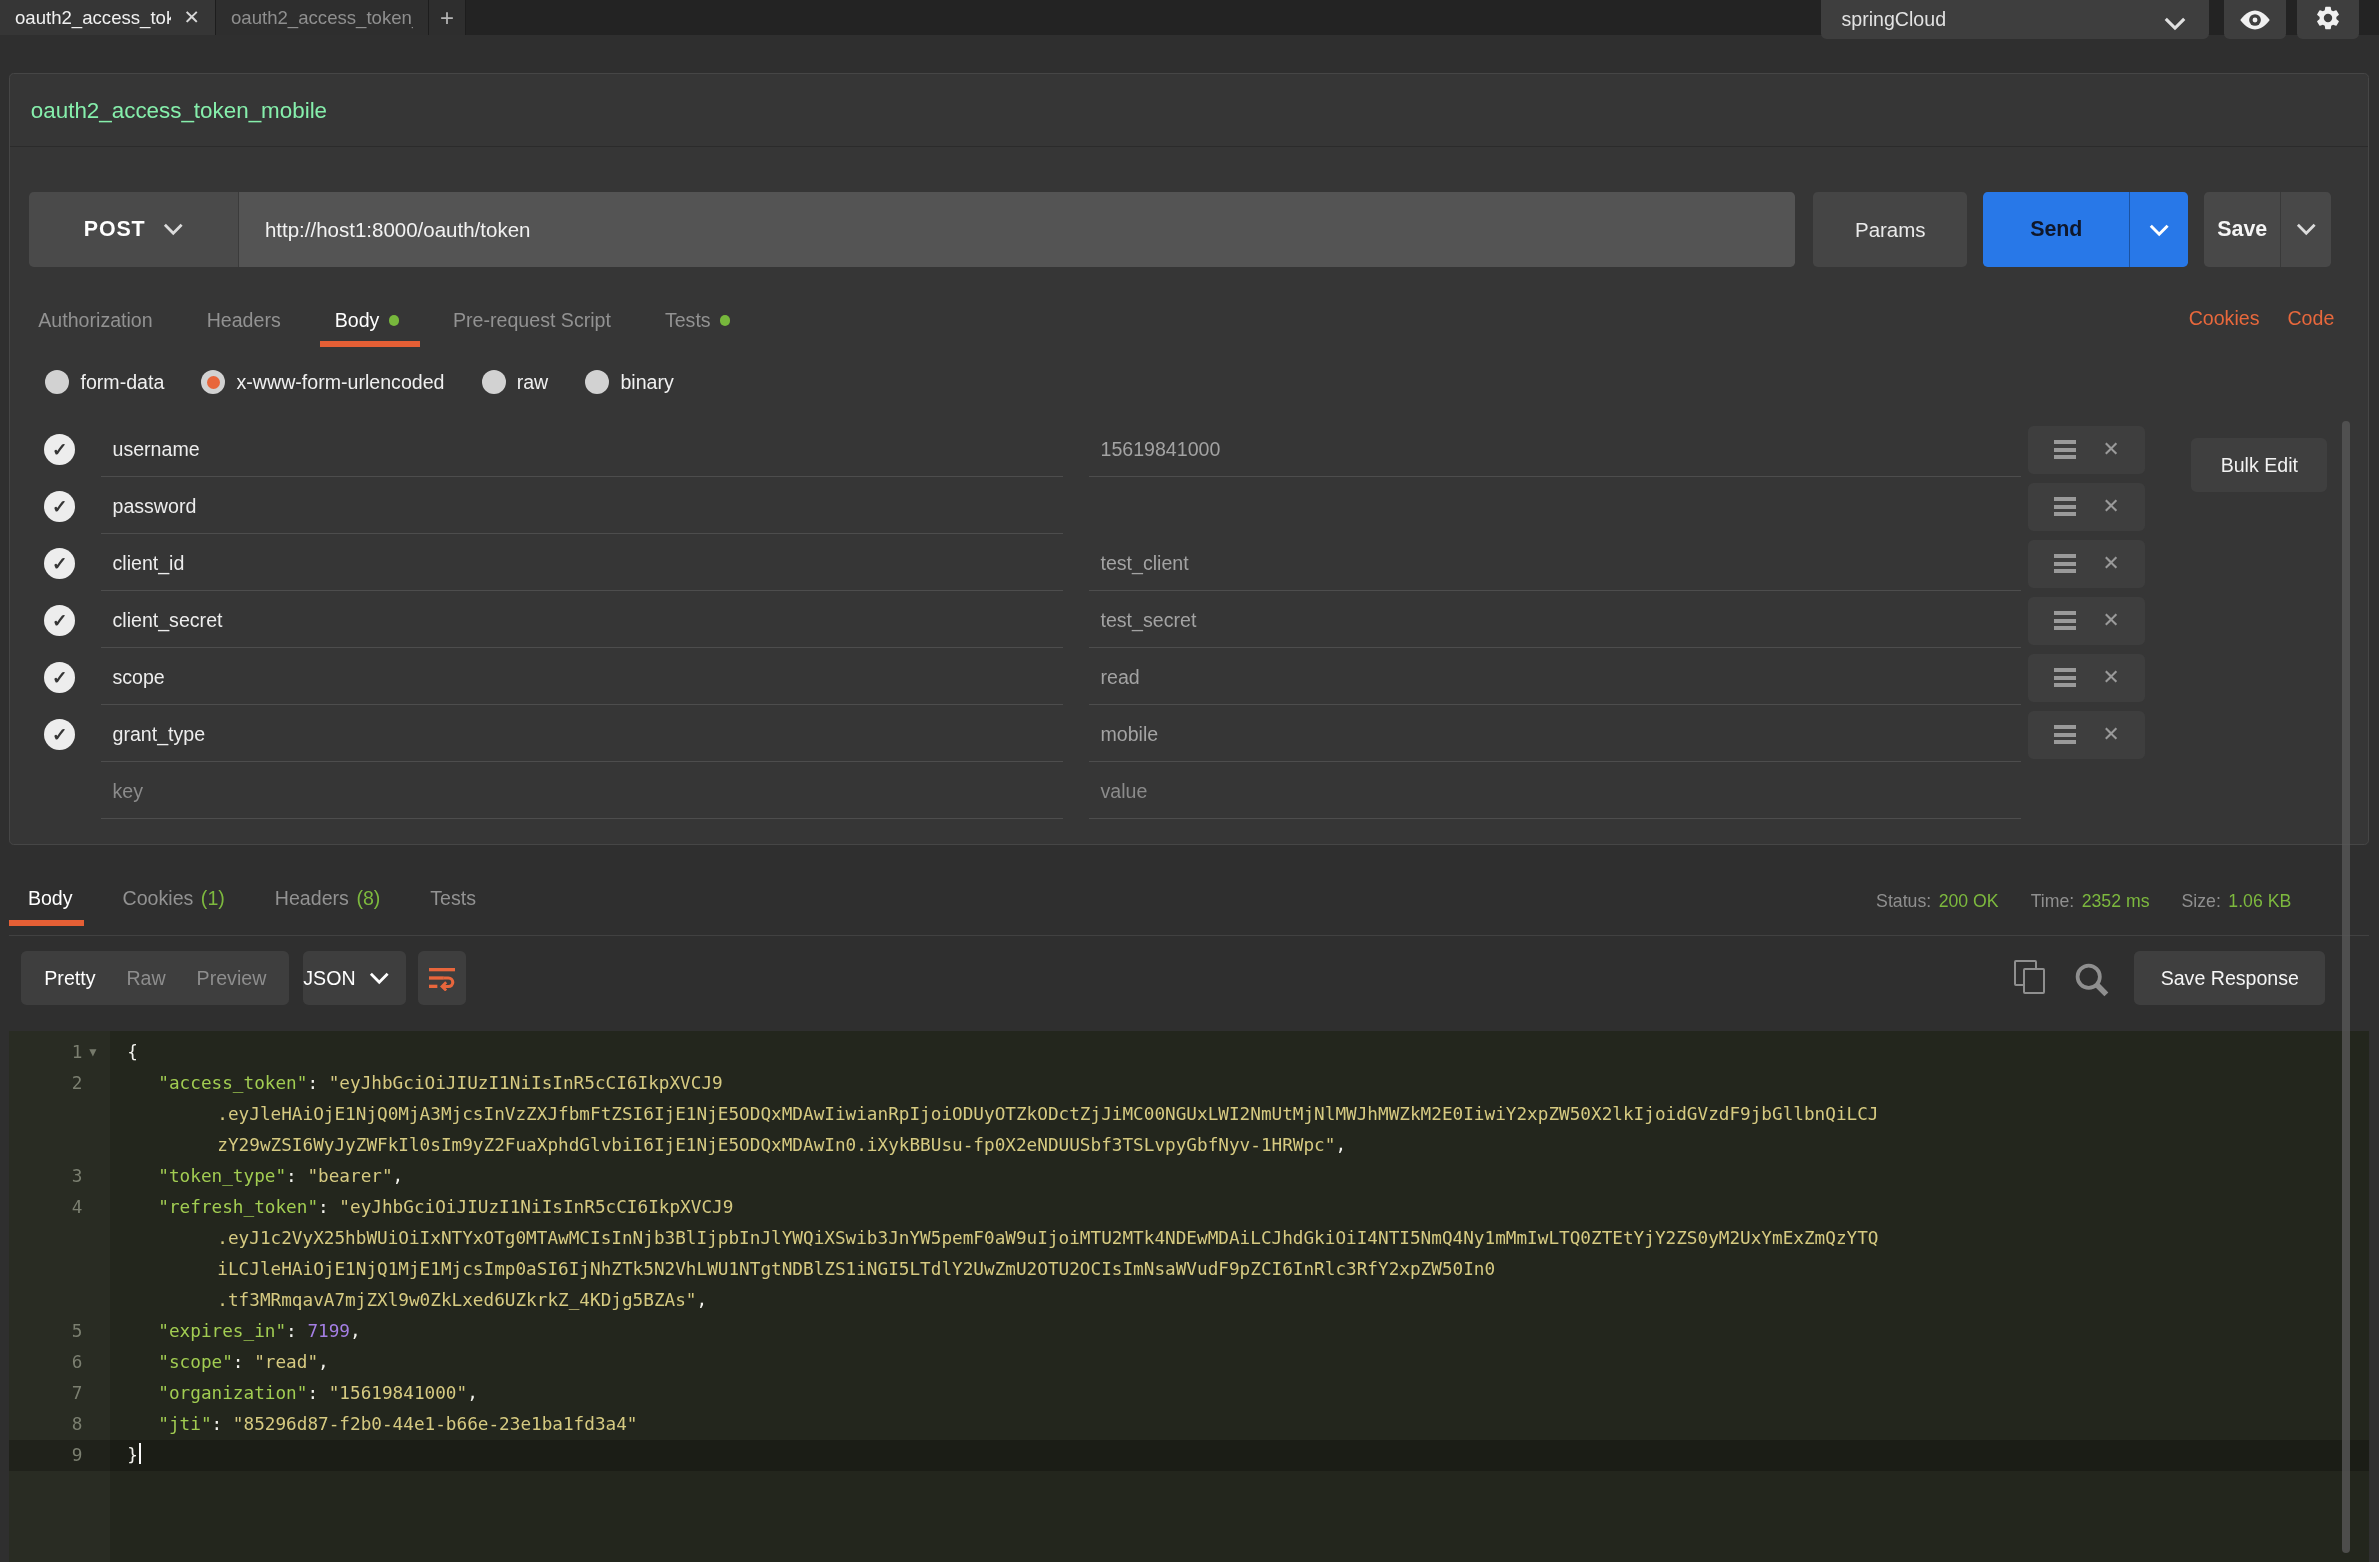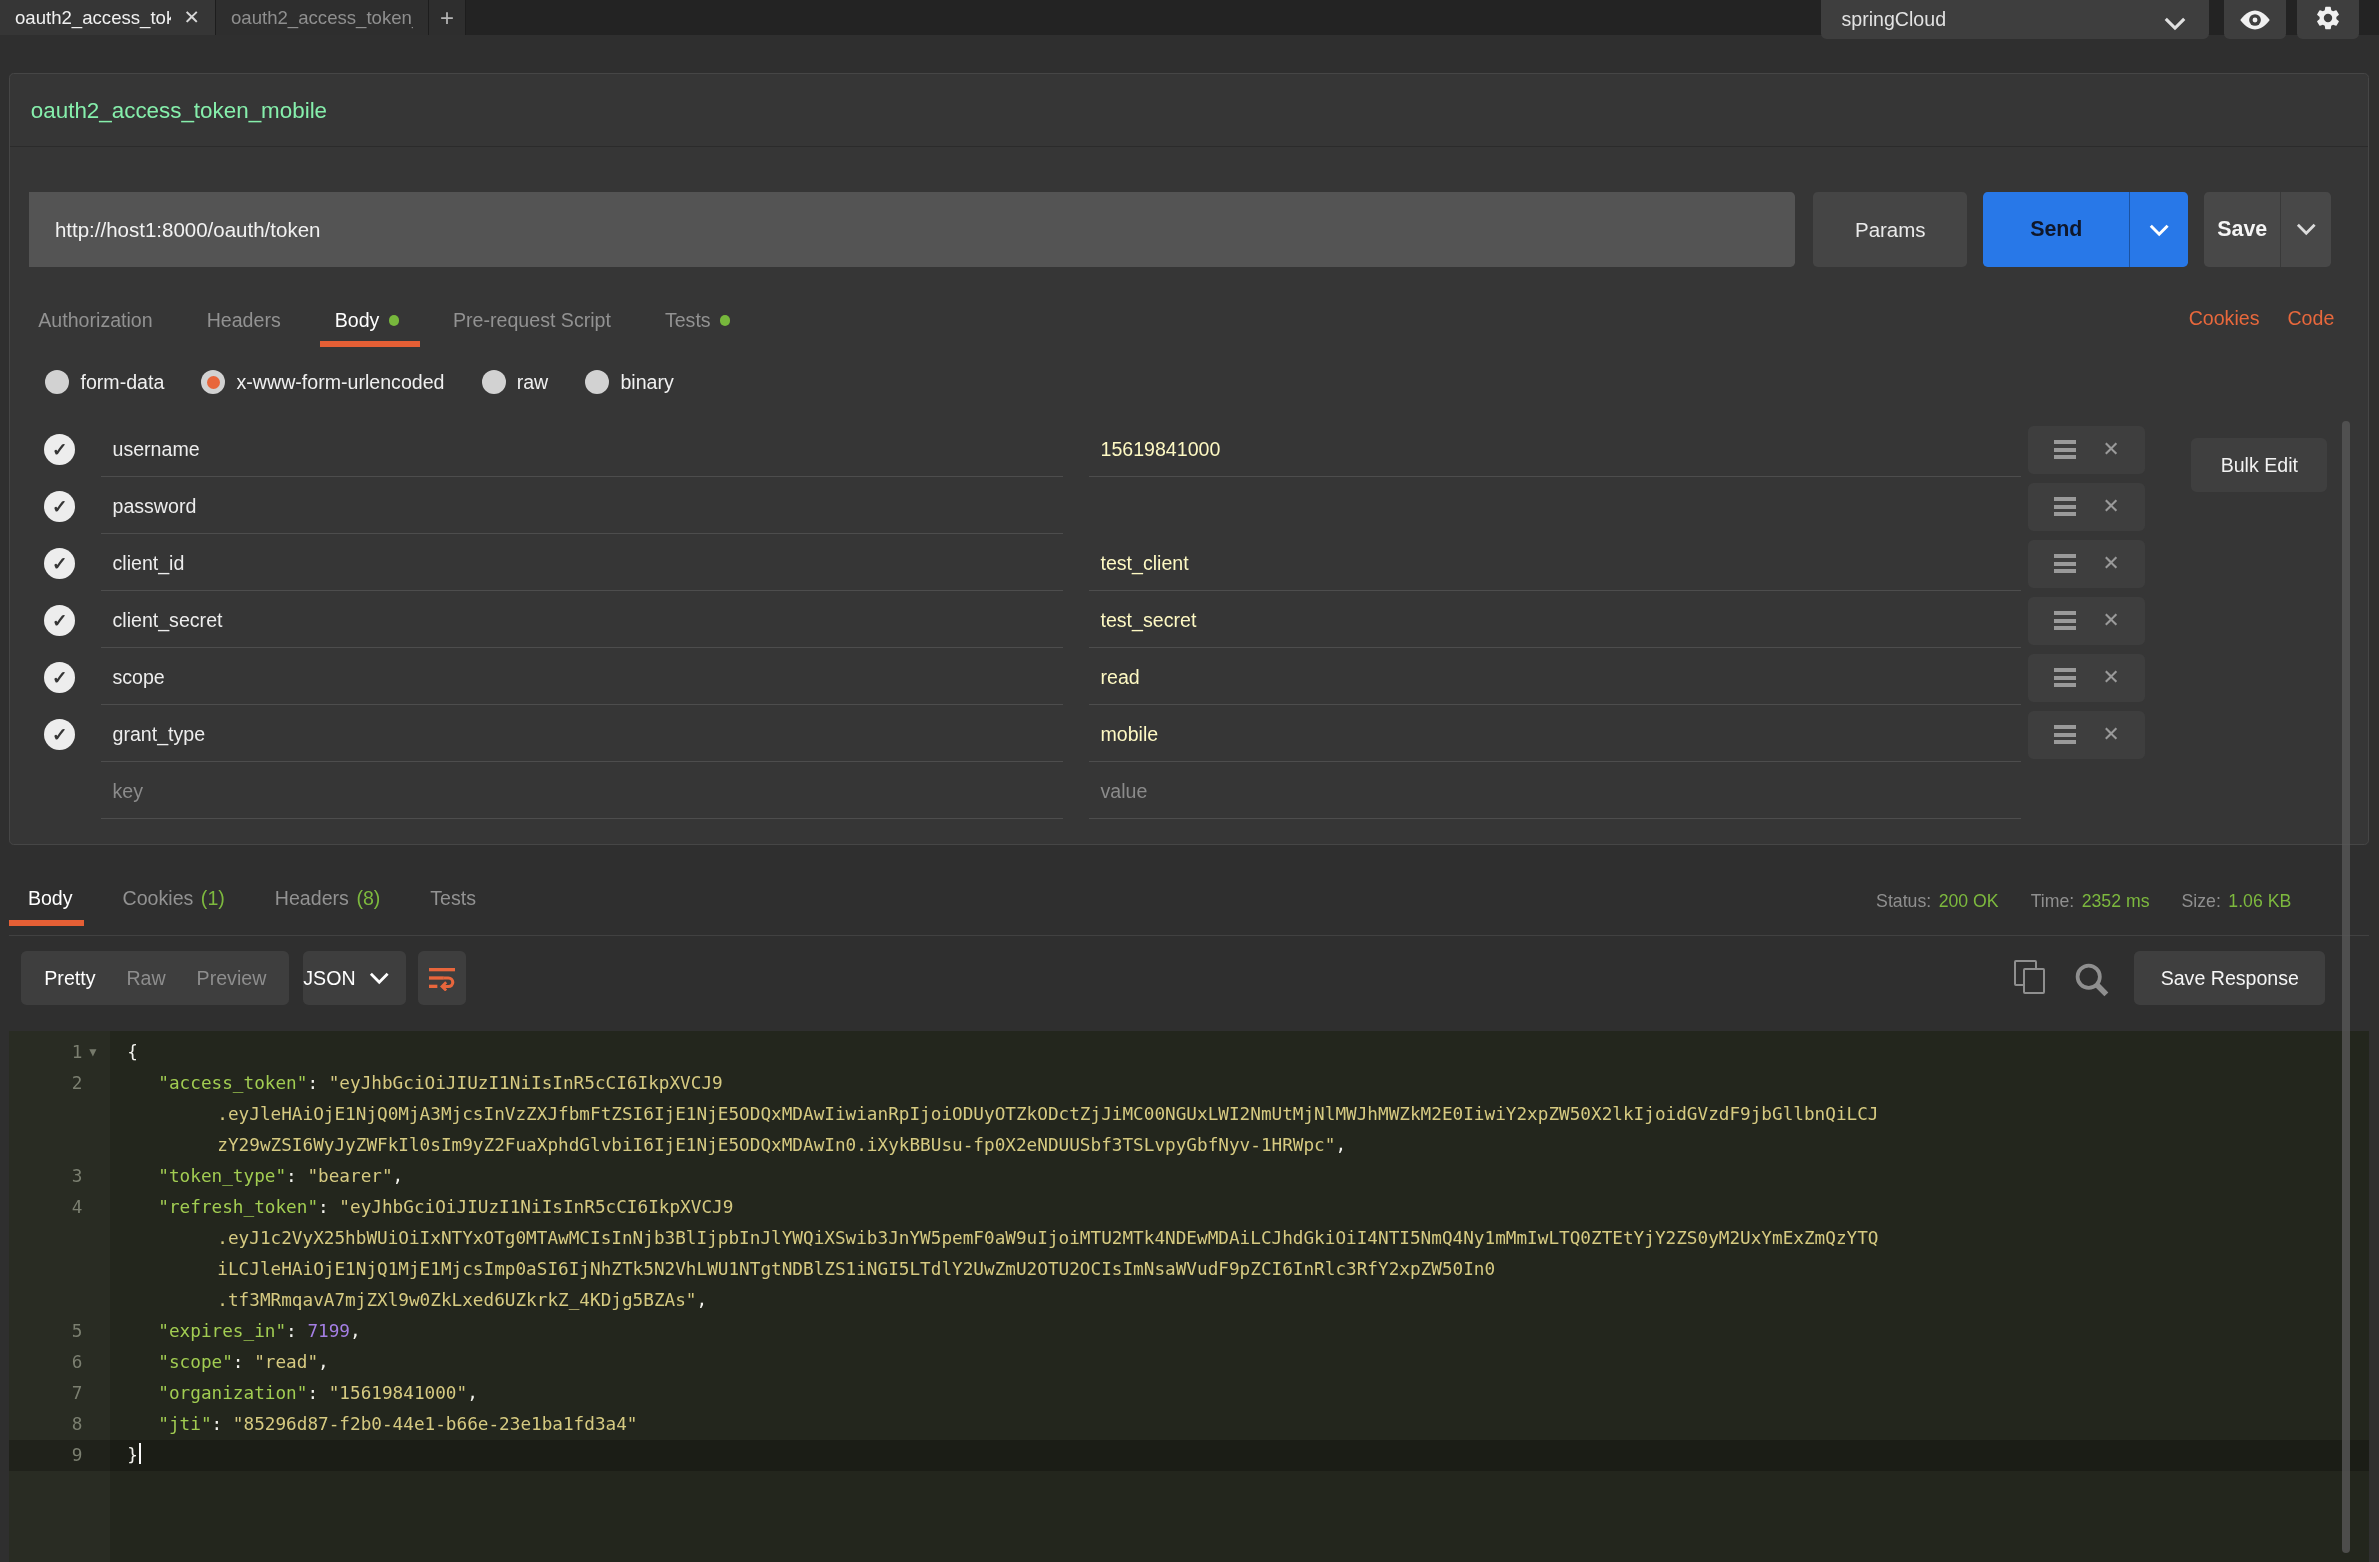--- a/index.html
+++ b/index.html
@@ -59,21 +59,21 @@
   .radio{width:24px;height:24px;border-radius:50%;background:#d2d2d2;position:relative;flex:0 0 auto;}
   .mode.checked .radio::after{content:"";position:absolute;left:5.6px;top:5.6px;width:13px;height:13px;border-radius:50%;background:#e8663c;}
 
   .kv-grid{position:absolute;left:0;right:0;top:347px;}
   .kv-row{position:relative;height:57px;}
   .chk{position:absolute;left:34px;top:13px;width:31px;height:31px;border-radius:50%;background:#ededed;
     display:flex;align-items:center;justify-content:center;color:#363636;font-size:18.6px;font-weight:bold;cursor:pointer;}
   .kcell{position:absolute;left:91px;width:962px;height:56px;line-height:56px;padding-left:11.2px;
     font-size:19.6px;color:#ededed;border-bottom:0.9px solid #4d4d4d;cursor:text;}
   .vcell{position:absolute;left:1079px;width:932px;height:56px;line-height:56px;padding-left:11.2px;
-    font-size:19.6px;color:#fef9c3;border-bottom:0.9px solid #4d4d4d;cursor:text;}
+    font-size:19.6px;color:#a3a3a3;border-bottom:0.9px solid #4d4d4d;cursor:text;}
   .ghost{color:#8b8b8b;}
   .row-acts{position:absolute;left:2018px;top:4.7px;width:117px;height:48px;background:#3e3e3e;border-radius:5.6px;
     display:flex;align-items:center;justify-content:center;gap:26px;}
   .drag-icon{width:22.4px;display:flex;flex-direction:column;gap:3.7px;cursor:grab;}
   .drag-icon i{display:block;height:3.7px;background:#9a9a9a;}
   .x-icon{color:#9a9a9a;font-size:20.5px;cursor:pointer;line-height:1;}
   .bulk-edit{position:absolute;right:41px;top:364px;width:136px;height:54px;background:#3f3f3f;border-radius:5.6px;
     display:flex;align-items:center;justify-content:center;font-size:19.6px;color:#f2f2f2;cursor:pointer;}
 
   
@@ -155,20 +155,28 @@
           <path d="M19.14 12.94c.04-.3.06-.61.06-.94s-.02-.64-.07-.94l2.03-1.58a.49.49 0 0 0 .12-.61l-1.92-3.32a.49.49 0 0 0-.59-.22l-2.39.96a7 7 0 0 0-1.62-.94l-.36-2.54a.48.48 0 0 0-.48-.41h-3.84a.48.48 0 0 0-.47.41l-.36 2.54c-.59.24-1.13.56-1.62.94l-2.39-.96a.48.48 0 0 0-.59.22L2.73 8.87c-.12.21-.08.47.12.61l2.03 1.58c-.05.3-.09.63-.09.94s.02.64.07.94l-2.03 1.58a.49.49 0 0 0-.12.61l1.92 3.32c.12.22.37.29.59.22l2.39-.96c.5.38 1.03.7 1.62.94l.36 2.54c.05.24.24.41.48.41h3.84c.24 0 .44-.17.47-.41l.36-2.54c.59-.24 1.13-.56 1.62-.94l2.39.96c.22.08.47 0 .59-.22l1.92-3.32a.49.49 0 0 0-.12-.61l-2.01-1.58zM12 15.6A3.6 3.6 0 1 1 12 8.4a3.6 3.6 0 0 1 0 7.2z"></path>
         </svg>
       </span>
     </div>
   </div>
 
   <div class="request-panel">
     <div class="req-title">oauth2_access_token_mobile</div>
 
     <div class="url-row">
+      <div class="method-select">
+        <span class="m">POST</span>
+        <span>
+          <svg width="20.5" height="13" viewBox="0 0 22 14">
+              <polyline points="2,2 11,11 20,2" fill="none" stroke="#dcdcdc" stroke-width="3"></polyline>
+            </svg>
+        </span>
+      </div>
       <div class="url-field">http://host1:8000/oauth/token</div>
       <div class="params-btn">Params</div>
       <div class="send-group">
         <div class="send-main">Send</div>
         <div class="send-chev">
           <span>
             <svg width="22.4" height="14" viewBox="0 0 24 15">
                 <polyline points="3,3 12,12 21,3" fill="none" stroke="#ffffff" stroke-width="3.2"></polyline>
               </svg>
           </span>

